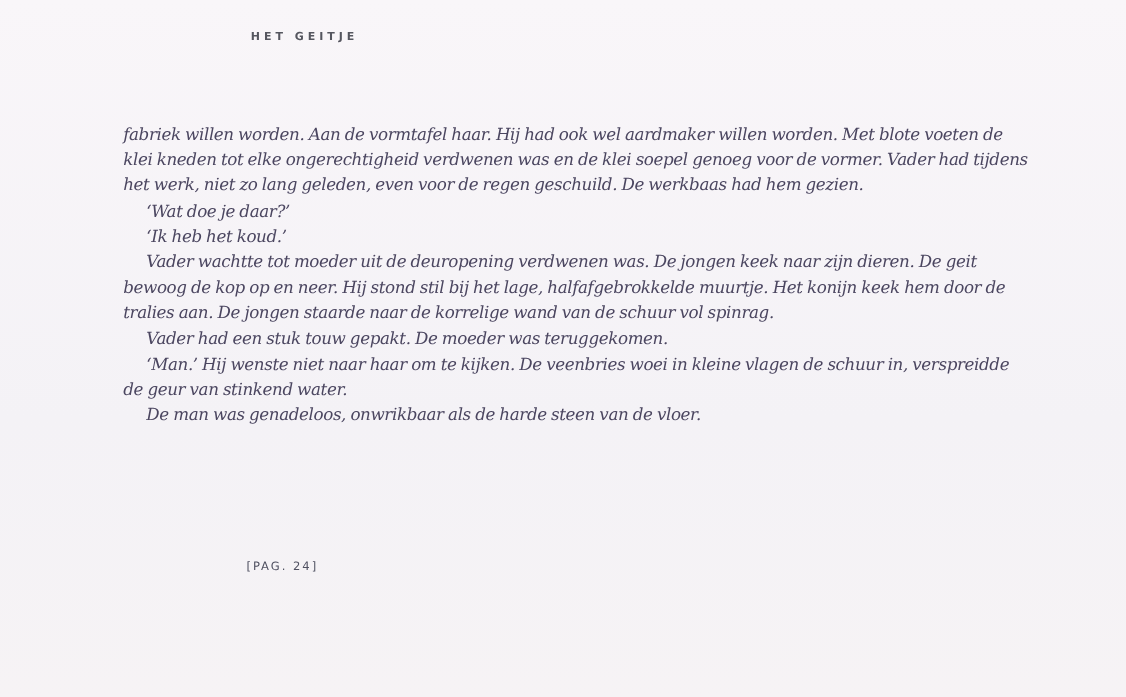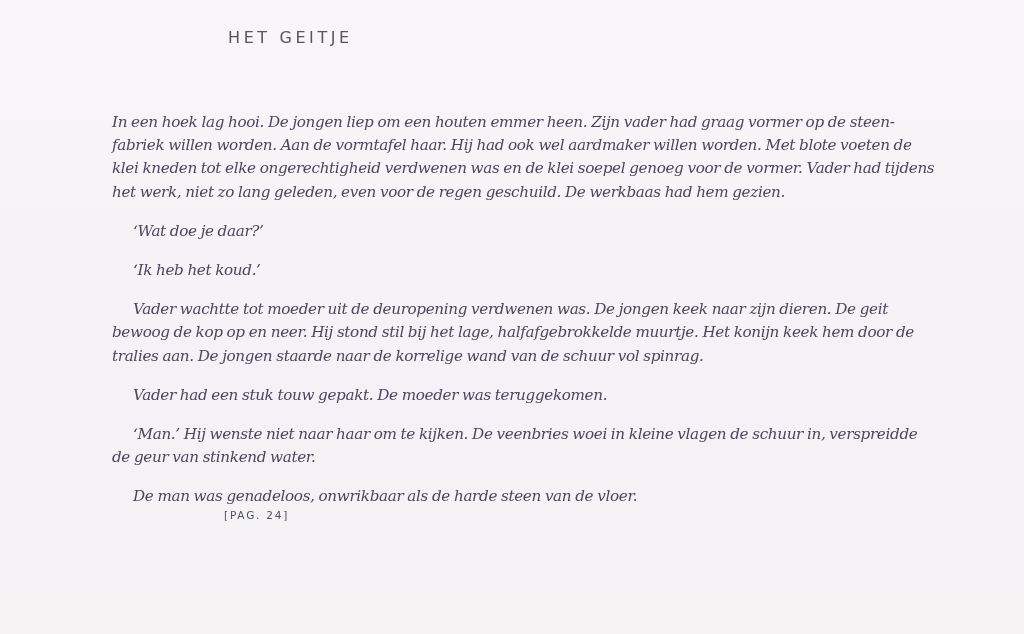--- a/index.html
+++ b/index.html
@@ -12,64 +12,62 @@
     }
     body {
       position: relative;
       background: linear-gradient(180deg, #f9f6f9 0%, #f4f2f6 60%, #f6f3f5 100%);
     }
     .running-head {
       position: absolute;
       left: 228px;
       top: 28px;
       font-family: "DejaVu Sans", sans-serif;
-      font-size: 16px;
+      font-size: 10px;
       letter-spacing: 3.6px;
       color: #55565f;
-      font-weight: normal;
+      font-weight: bold;
     }
     .body-text {
       position: absolute;
       left: 112px;
       top: 111px;
       width: 810px;
       font-family: "DejaVu Serif", serif;
       font-style: italic;
       font-size: 15.2px;
       line-height: 23.2px;
       color: #4b4660;
       letter-spacing: -0.35px;
       word-spacing: -0.5px;
     }
     .line {
       display: block;
       white-space: nowrap;
     }
     .indent {
       padding-left: 21px;
-      margin-top: 16px;
     }
     .page-ref {
       position: absolute;
       left: 224px;
       top: 509px;
       font-family: "DejaVu Sans", sans-serif;
       font-size: 10.5px;
       letter-spacing: 1.8px;
       color: #4f5060;
     }
   </style>
 </head>
 <body>
 
 <div>
   <div class="running-head">HET GEITJE</div>
 
   <div class="body-text">
-    <span class="line">In een hoek lag hooi. De jongen liep om een houten emmer heen. Zijn vader had graag vormer op de steen-</span>
     <span class="line">fabriek willen worden. Aan de vormtafel haar. Hij had ook wel aardmaker willen worden. Met blote voeten de</span>
     <span class="line">klei kneden tot elke ongerechtigheid verdwenen was en de klei soepel genoeg voor de vormer. Vader had tijdens</span>
     <span class="line">het werk, niet zo lang geleden, even voor de regen geschuild. De werkbaas had hem gezien.</span>
     <span class="line indent">‘Wat doe je daar?’</span>
     <span class="line indent">‘Ik heb het koud.’</span>
     <span class="line indent">Vader wachtte tot moeder uit de deuropening verdwenen was. De jongen keek naar zijn dieren. De geit</span>
     <span class="line">bewoog de kop op en neer. Hij stond stil bij het lage, halfafgebrokkelde muurtje. Het konijn keek hem door de</span>
     <span class="line">tralies aan. De jongen staarde naar de korrelige wand van de schuur vol spinrag.</span>
     <span class="line indent">Vader had een stuk touw gepakt. De moeder was teruggekomen.</span>
     <span class="line indent">‘Man.’ Hij wenste niet naar haar om te kijken. De veenbries woei in kleine vlagen de schuur in, verspreidde</span>

